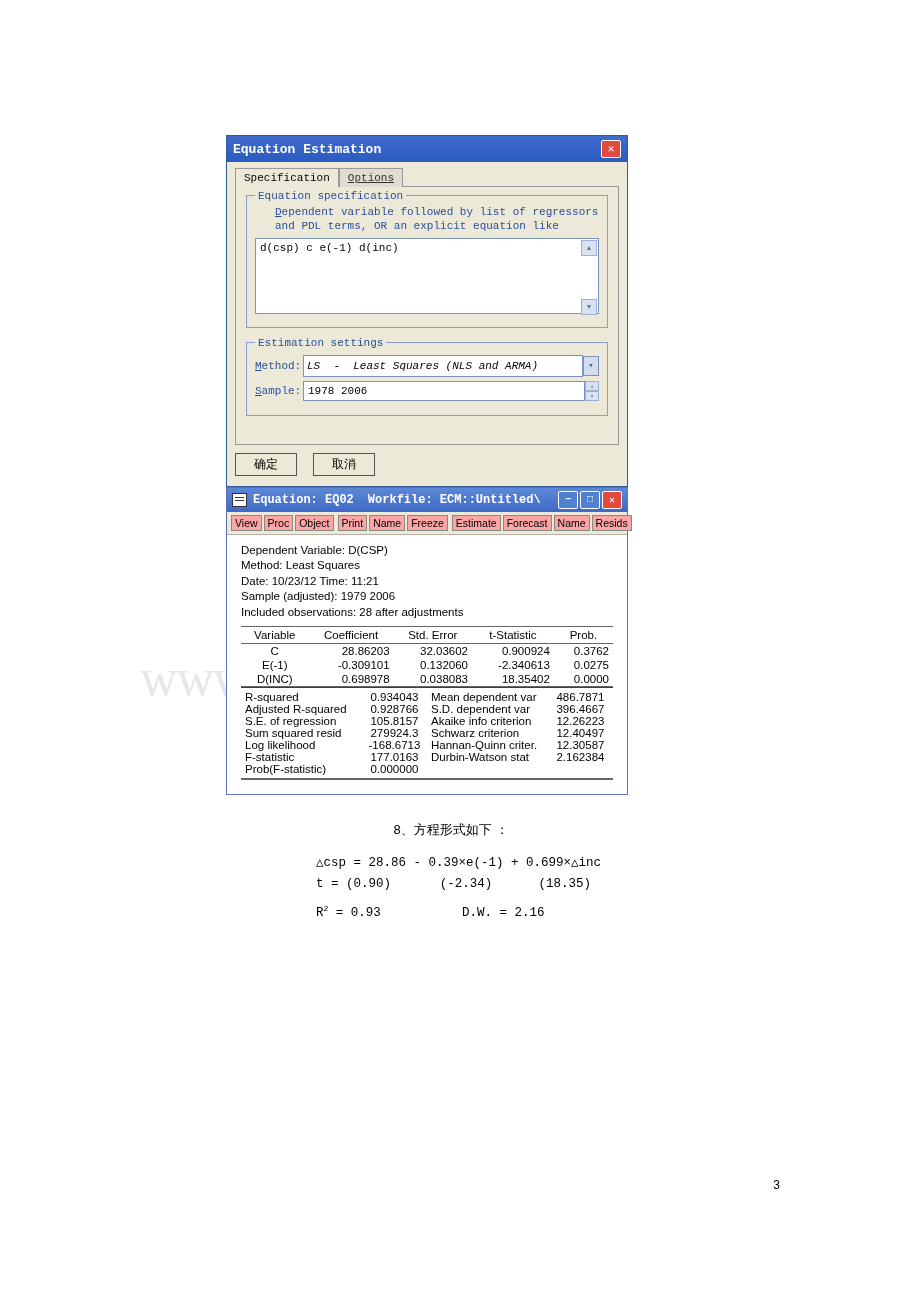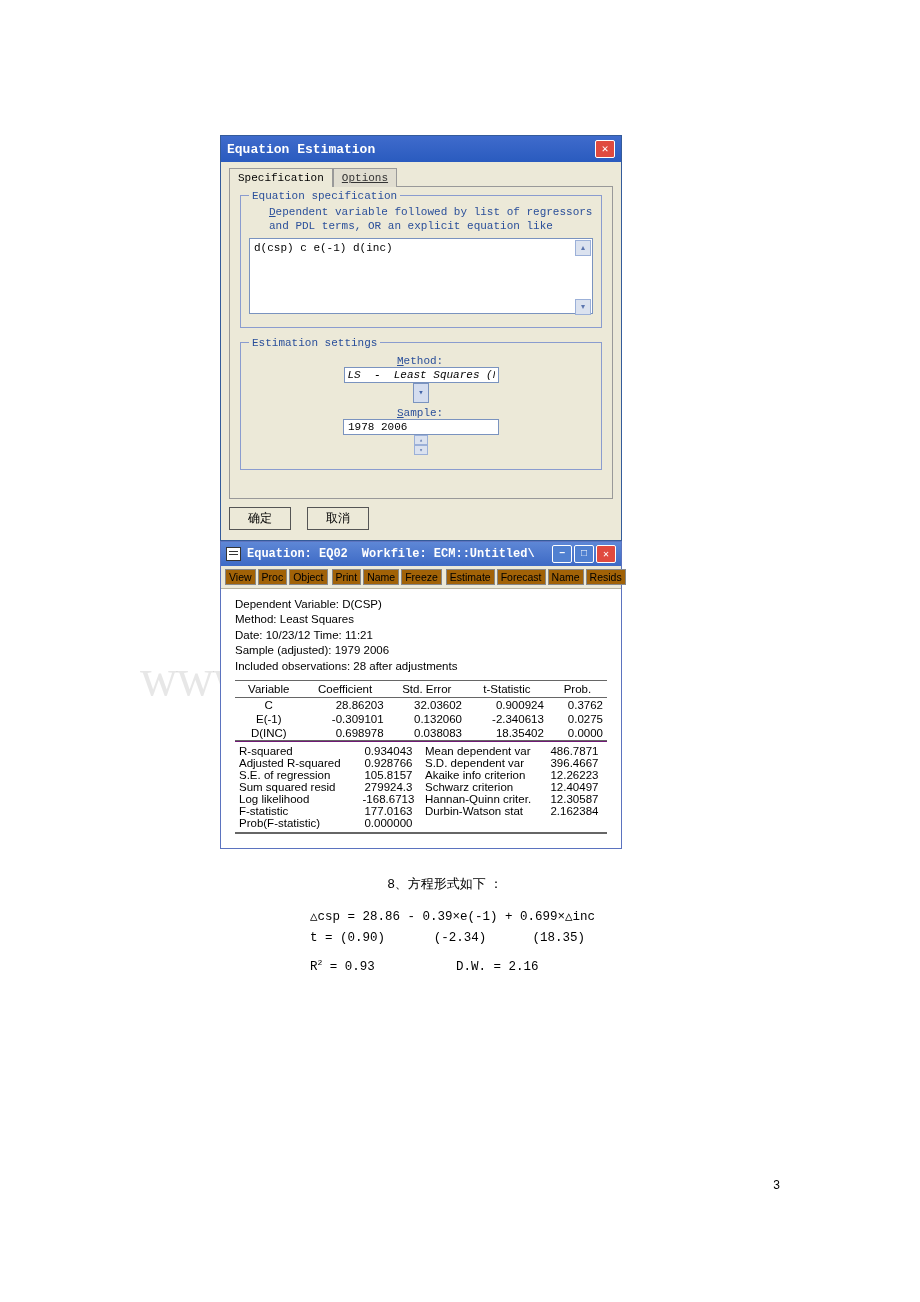--- a/index.html
+++ b/index.html
@@ -7,21 +7,21 @@
     background: #fff;
     font-family: Arial, "Microsoft YaHei", sans-serif;
     font-size: 12px;
     color: #000;
     width: 920px;
     height: 1302px;
     position: relative;
   }
   .page-wrap {
     position: absolute;
-    left: 220px;
+    left: 226px;
     top: 135px;
     width: 450px;
   }
 
   
   .dialog1 {
     width: 400px;
     border: 1px solid #345b9a;
     background: #ece9d8;
     position: relative;
@@ -132,21 +132,20 @@
   .sb-dn { bottom: 2px; }
 
   .set-row {
     display: flex;
     align-items: center;
     font-family: "Courier New", monospace;
     font-size: 11px;
     color: #2a4f9a;
     margin-top: -8px;
     margin-bottom: 4px;
-    flex-direction: column;
   }
   .set-label { width: 48px; }
   .set-label .u { text-decoration: underline; }
   .set-select {
     flex: 1;
     font-family: "Courier New", monospace;
     font-size: 11px;
     padding: 1px 3px;
     border: 1px solid #7a93bf;
     background: #fff;
@@ -245,21 +244,21 @@
   .ow-toolbar {
     background:#ece9d8;
     padding:3px 4px;
     display:flex;
     gap:2px;
     border-bottom:1px solid #b8b4a2;
     flex-wrap: nowrap;
   }
   .ow-tb-btn {
     border:1px solid #888;
-    background:#a16207;
+    background:#fca5a5;
     font-size:10.5px;
     padding:1px 3px;
     font-family: Arial, sans-serif;
   }
   .ow-tb-gap { width: 6px; }
   .ow-content {
     padding: 8px 14px 14px 14px;
     font-family: Arial, sans-serif;
     font-size: 11.5px;
   }

